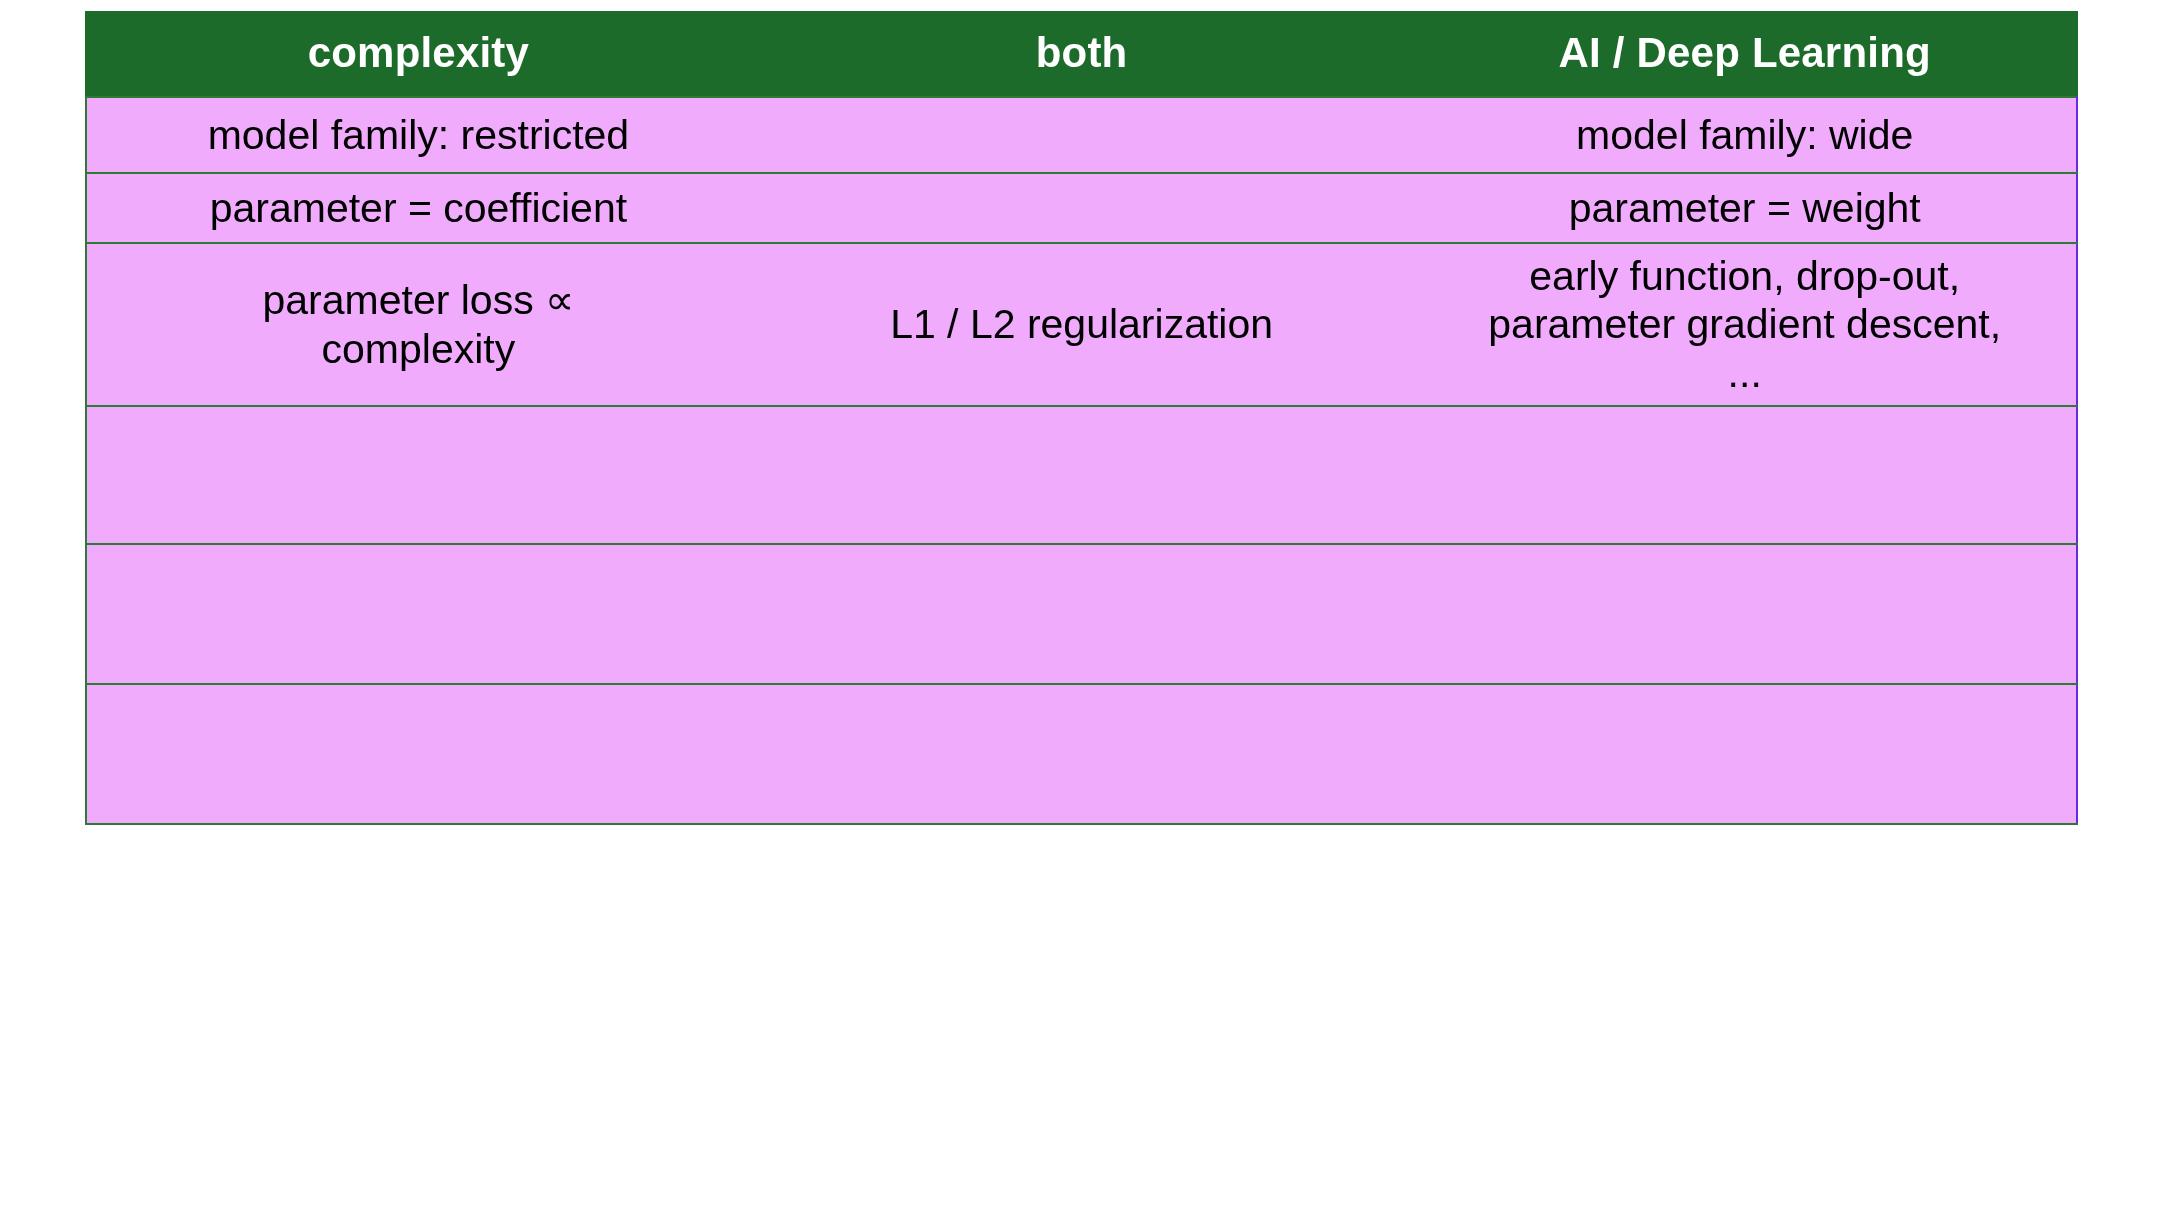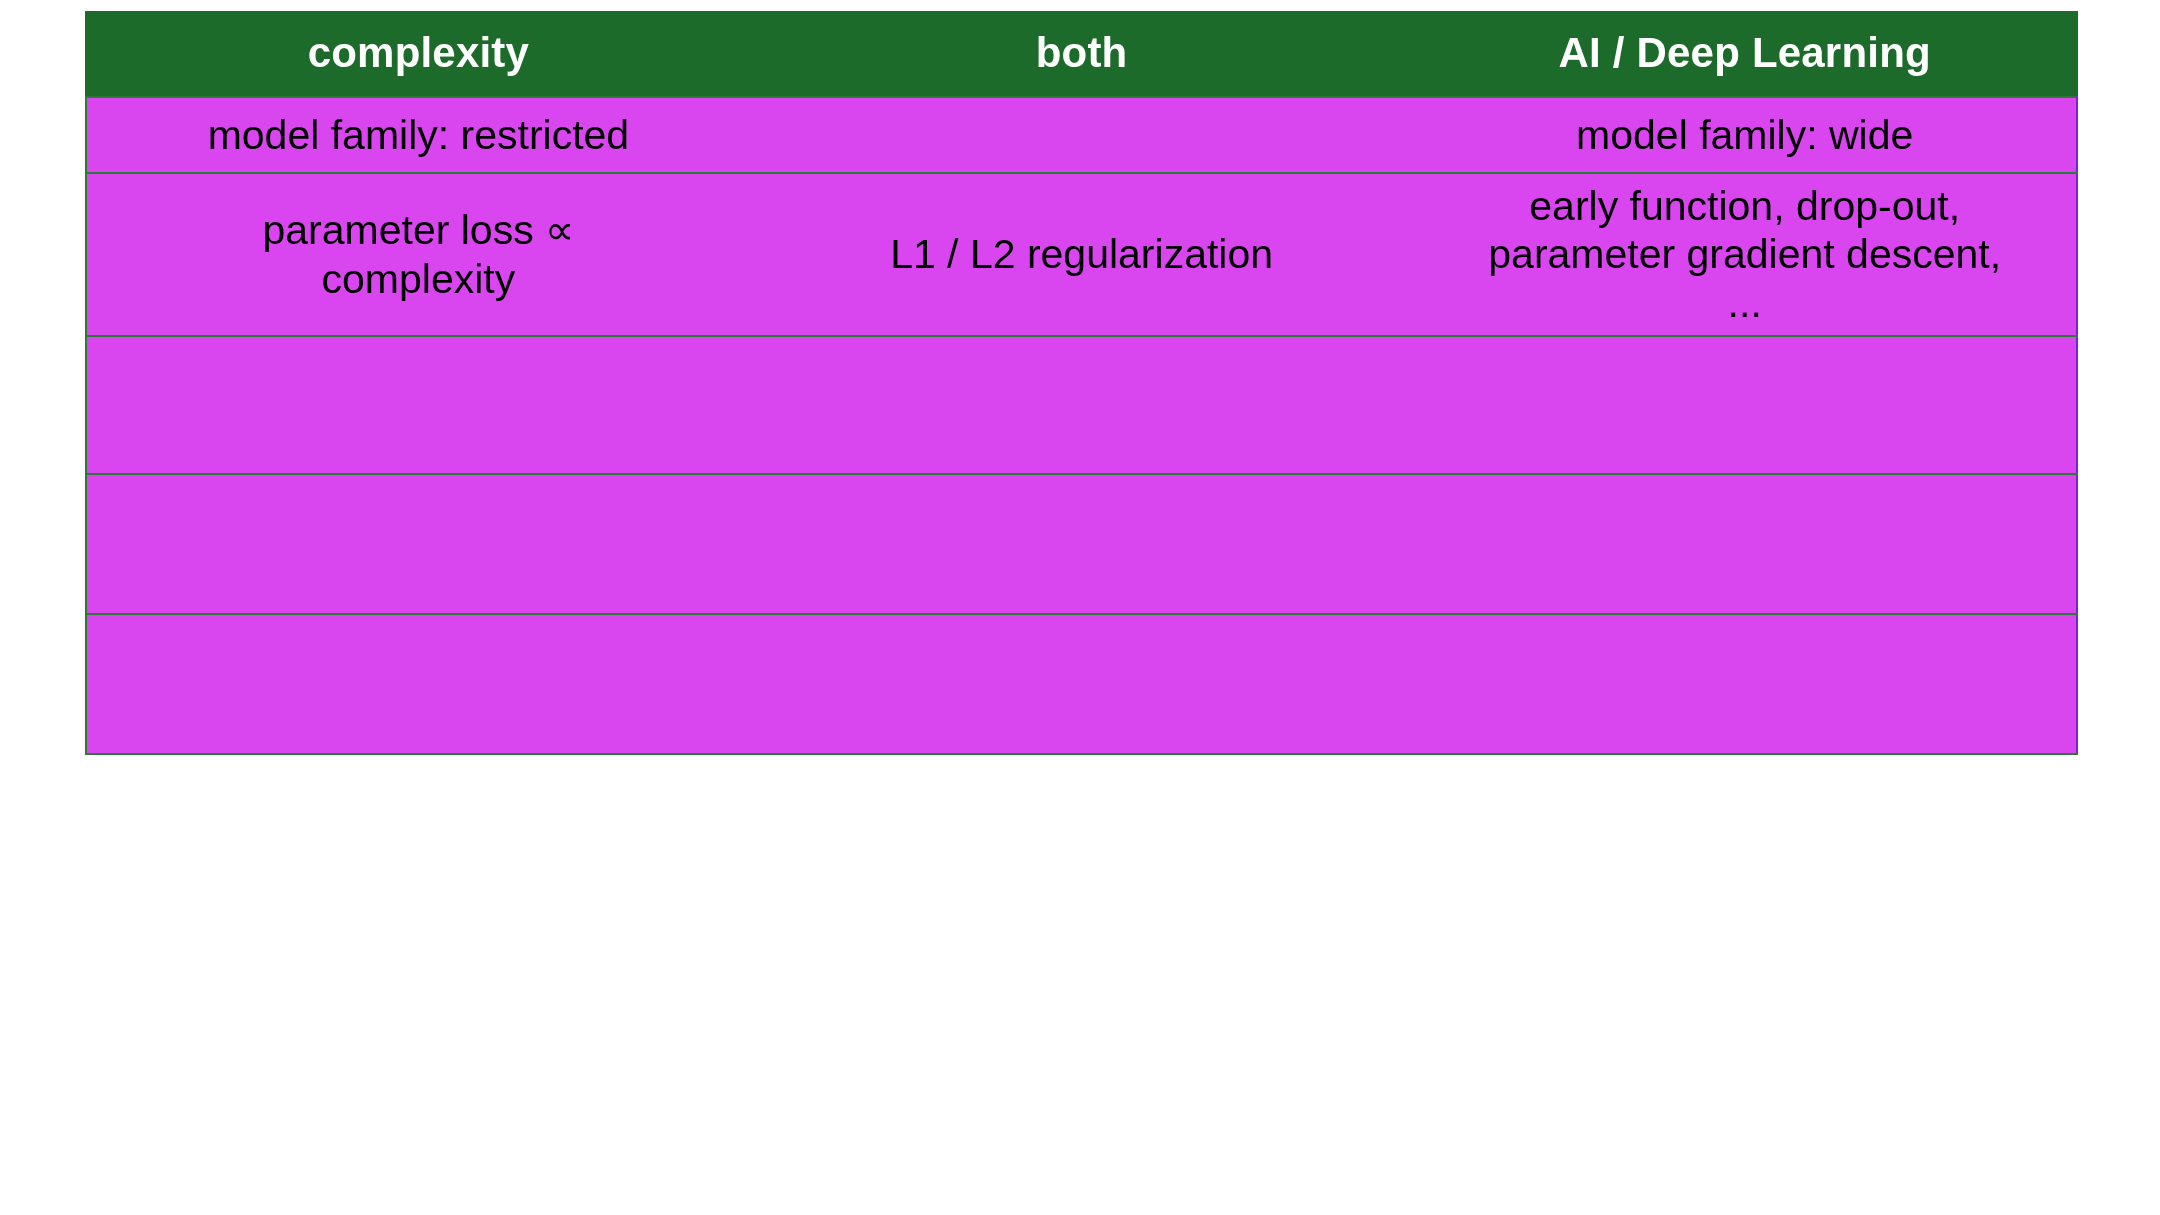--- a/index.html
+++ b/index.html
@@ -43,21 +43,21 @@
     padding: 0 10px;
     border: none;
     letter-spacing: 0.2px;
   }
   .comparison-table thead tr {
     border-left: 2px solid #1c6b2a;
     border-right: 2px solid #1c6b2a;
   }
 
   .comparison-table tbody td {
-    background: #d946ef;
+    background: #f0abfc;
     color: #000000;
     font-size: 41px;
     font-weight: normal;
     line-height: 1.18;
     text-align: center;
     vertical-align: middle;
     padding: 8px 14px;
     border-top: 2px solid #2c7a33;
     border-bottom: 2px solid #2c7a33;
   }
@@ -108,20 +108,37 @@
           </span>
         </td>
         <td class="edge-right">
           <span class="cell-lines">
             <span class="ln">model family: wide</span>
           </span>
         </td>
       </tr>
 
 
+      <tr class="row-h3">
+        <td class="edge-left">
+          <span class="cell-lines">
+            <span class="ln">parameter = coefficient</span>
+          </span>
+        </td>
+        <td>
+          <span class="cell-lines">
+            <span class="ln"></span>
+          </span>
+        </td>
+        <td class="edge-right">
+          <span class="cell-lines">
+            <span class="ln">parameter = weight</span>
+          </span>
+        </td>
+      </tr>
 
       <tr class="row-h4">
         <td class="edge-left">
           <span class="cell-lines">
             <span class="ln">parameter loss ∝</span>
             <span class="ln">complexity</span>
           </span>
         </td>
         <td>
           <span class="cell-lines">

